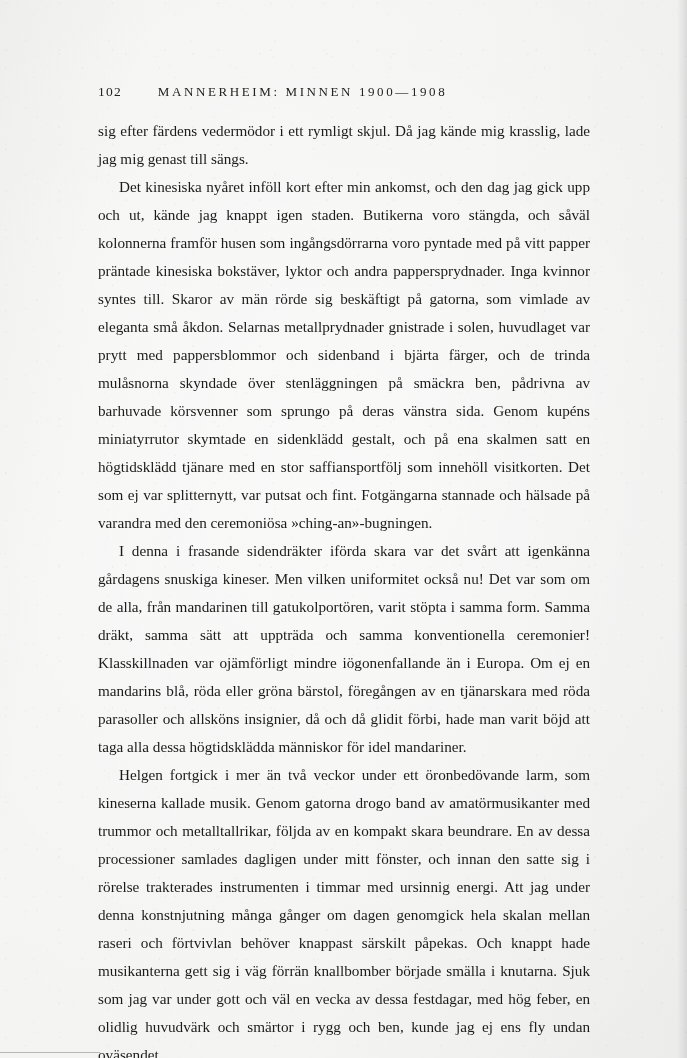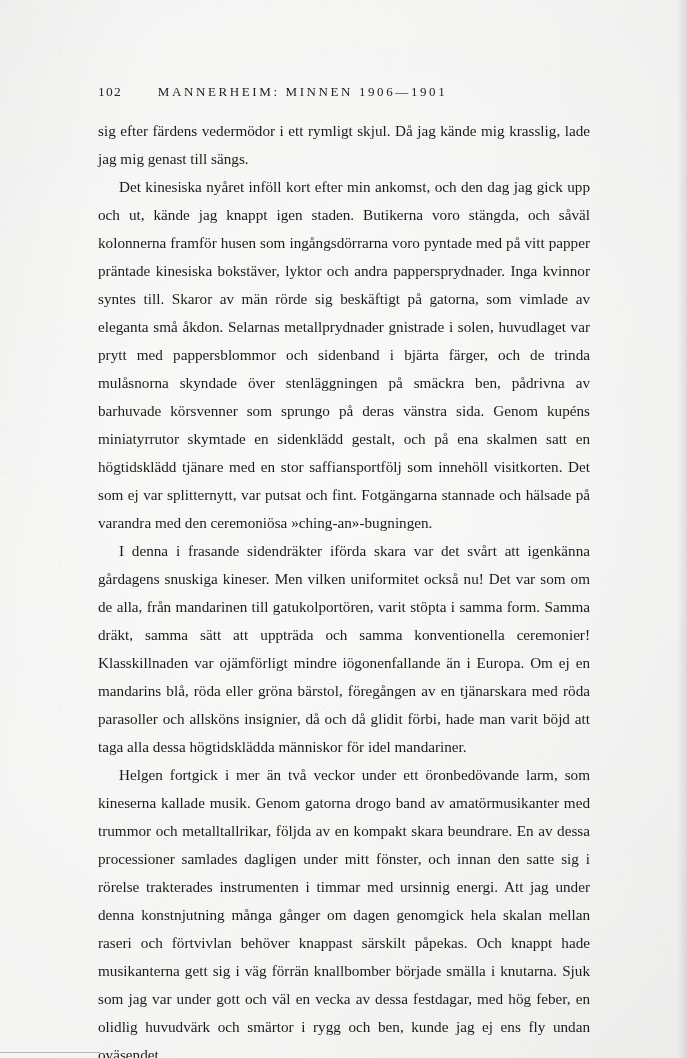--- a/index.html
+++ b/index.html
@@ -113,21 +113,21 @@
 
 <div class="page"></div>
 <div class="speckle"></div>
 <div class="edge-shade"></div>
 <div class="bottom-rule"></div>
 
 <div class="content">
 
   <div class="runhead">
     <span class="folio">102</span>
-    <span class="runtitle">MANNERHEIM: MINNEN 1906—1901</span>
+    <span class="runtitle">MANNERHEIM: MINNEN 1900—1908</span>
   </div>
 
   <div class="body-text">
     <p class="no-indent">sig efter färdens vedermödor i ett rymligt skjul. Då jag kände mig krasslig, lade jag mig genast till sängs.</p>
     <p>Det kinesiska nyåret inföll kort efter min ankomst, och den dag jag gick upp och ut, kände jag knappt igen staden. Butikerna voro stängda, och såväl kolonnerna framför husen som ingångsdörrarna voro pyntade med på vitt papper präntade kinesiska bokstäver, lyktor och andra pappersprydnader. Inga kvinnor syntes till. Skaror av män rörde sig beskäftigt på gatorna, som vimlade av eleganta små åkdon. Selarnas metallprydnader gnistrade i solen, huvudlaget var prytt med pappersblommor och sidenband i bjärta färger, och de trinda mulåsnorna skyndade över stenläggningen på smäckra ben, pådrivna av barhuvade körsvenner som sprungo på deras vänstra sida. Genom kupéns miniatyrrutor skymtade en sidenklädd gestalt, och på ena skalmen satt en högtidsklädd tjänare med en stor saffiansportfölj som innehöll visitkorten. Det som ej var splitternytt, var putsat och fint. Fotgängarna stannade och hälsade på varandra med den ceremoniösa »ching-an»-bugningen.</p>
     <p>I denna i frasande sidendräkter iförda skara var det svårt att igenkänna gårdagens snuskiga kineser. Men vilken uniformitet också nu! Det var som om de alla, från mandarinen till gatukolportören, varit stöpta i samma form. Samma dräkt, samma sätt att uppträda och samma konventionella ceremonier! Klasskillnaden var ojämförligt mindre iögonenfallande än i Europa. Om ej en mandarins blå, röda eller gröna bärstol, föregången av en tjänarskara med röda parasoller och allsköns insignier, då och då glidit förbi, hade man varit böjd att taga alla dessa högtidsklädda människor för idel mandariner.</p>
     <p>Helgen fortgick i mer än två veckor under ett öronbedövande larm, som kineserna kallade musik. Genom gatorna drogo band av amatörmusikanter med trummor och metalltallrikar, följda av en kompakt skara beundrare. En av dessa processioner samlades dagligen under mitt fönster, och innan den satte sig i rörelse trakterades instrumenten i timmar med ursinnig energi. Att jag under denna konstnjutning många gånger om dagen genomgick hela skalan mellan raseri och förtvivlan behöver knappast särskilt påpekas. Och knappt hade musikanterna gett sig i väg förrän knallbomber började smälla i knutarna. Sjuk som jag var under gott och väl en vecka av dessa festdagar, med hög feber, en olidlig huvudvärk och smärtor i rygg och ben, kunde jag ej ens fly undan oväsendet.</p>
   </div>
 
 </div>

